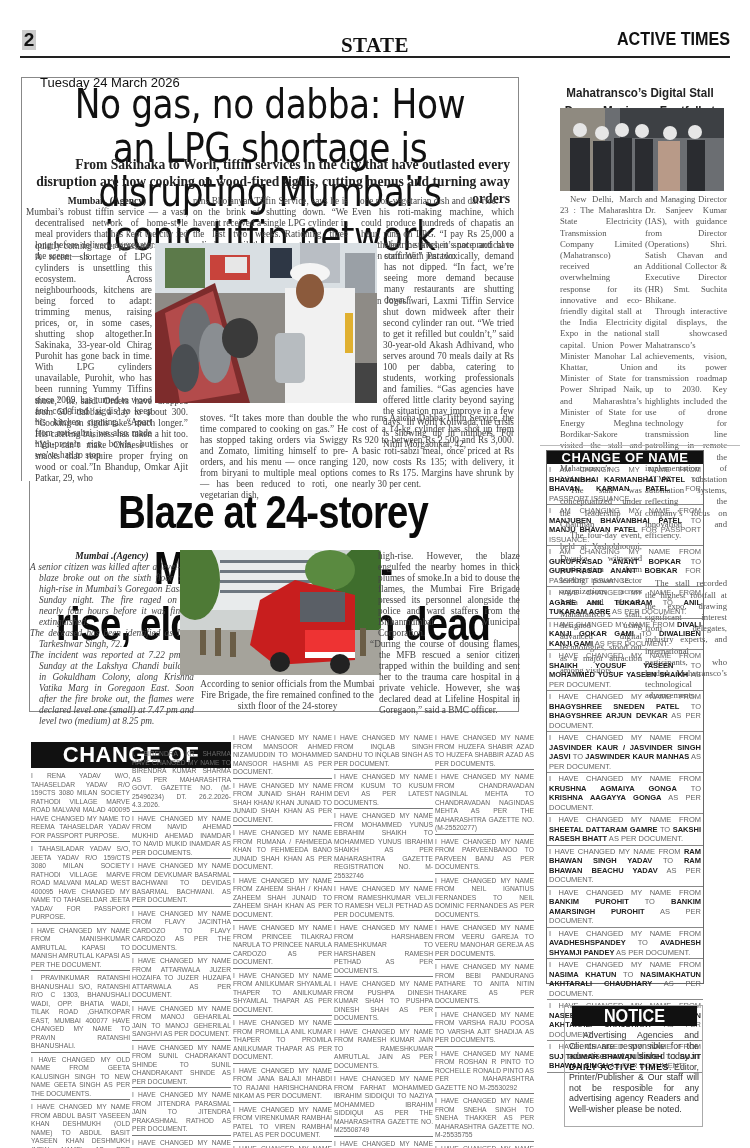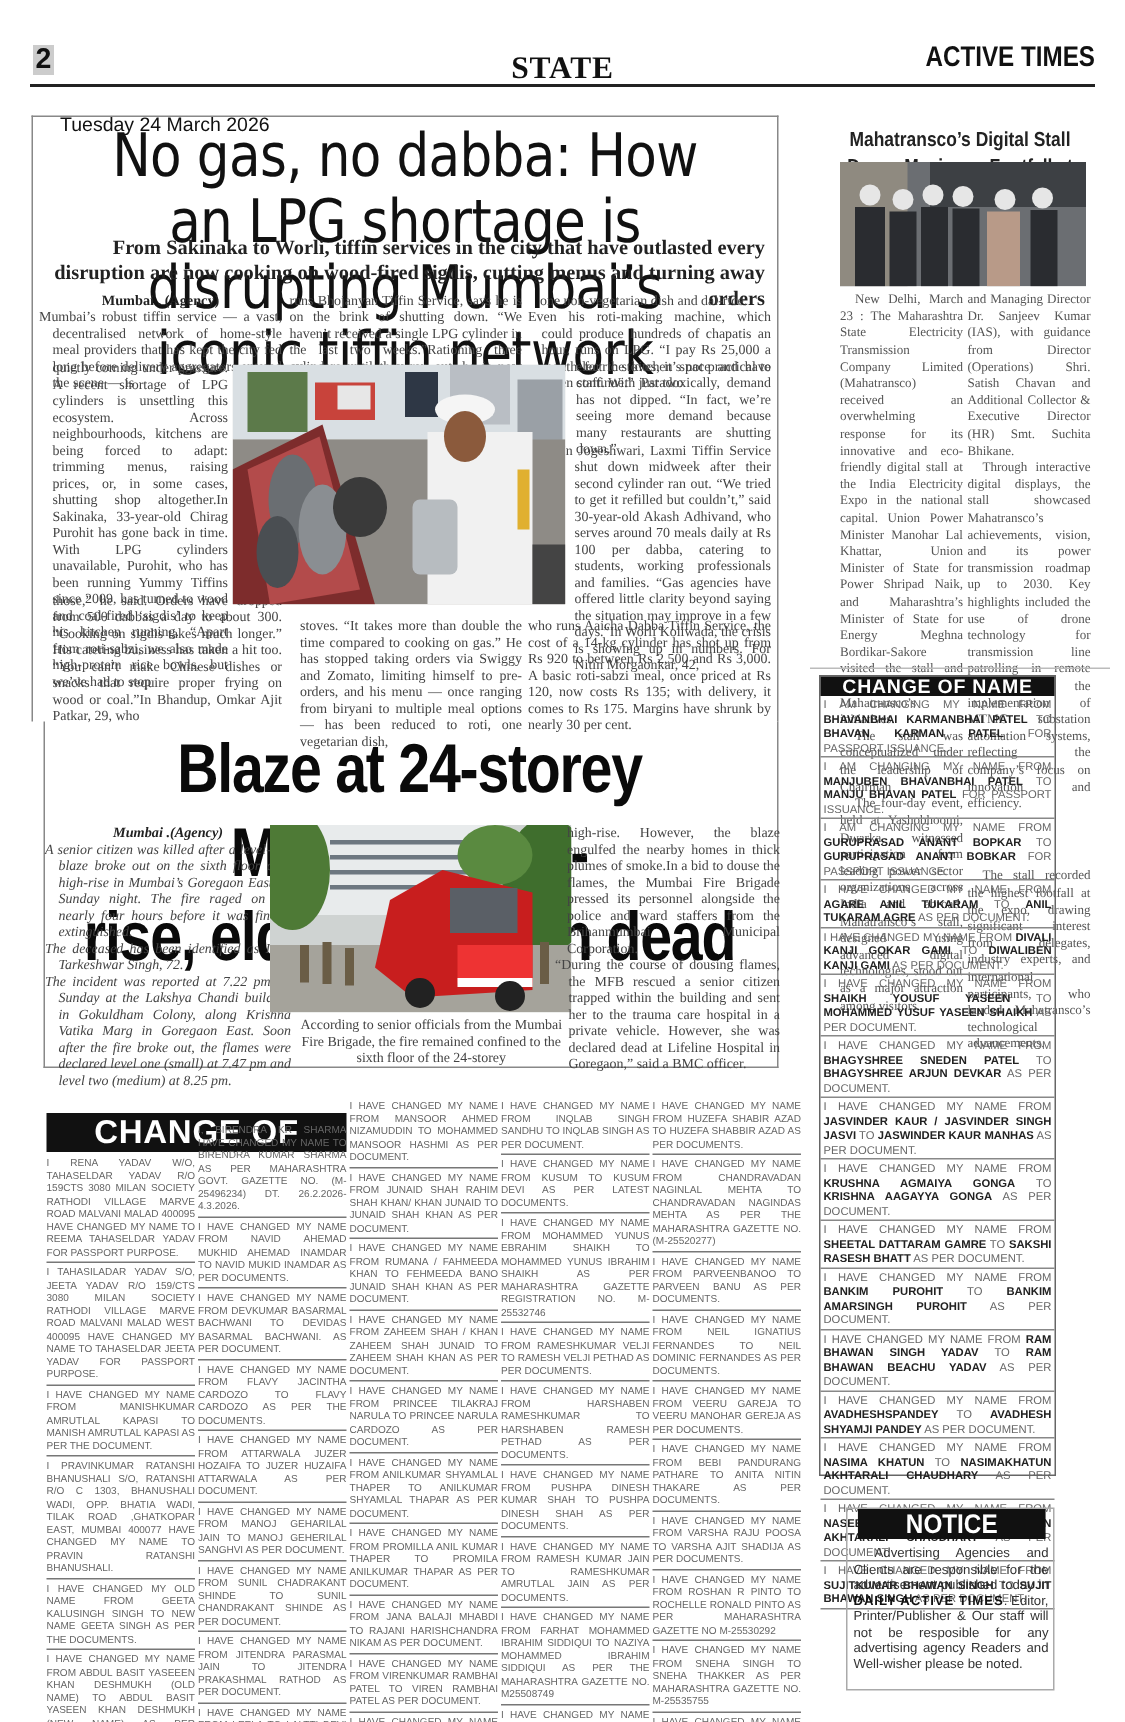--- a/index.html
+++ b/index.html
@@ -210,22 +210,22 @@
       <div class="cn-item"><span>I AM CHANGING MY NAME FROM </span><b>BHAVANBHAI KARMANBHAI PATEL</b><span> TO </span><b>BHAVAN KARMAN PATEL</b><span> FOR PASSPORT ISSUANCE.</span></div>
       <div class="cn-item"><span>I AM CHANGING MY NAME FROM </span><b>MANJUBEN BHAVANBHAI PATEL</b><span> TO </span><b>MANJU BHAVAN PATEL</b><span> FOR PASSPORT ISSUANCE.</span></div>
       <div class="cn-item"><span>I AM CHANGING MY NAME FROM </span><b>GURUPRASAD ANANT BOPKAR</b><span> TO </span><b>GURUPRASAD ANANT BOBKAR</b><span> FOR PASSPORT ISSUANCE.</span></div>
       <div class="cn-item"><span>I HAVE CHANGED MY NAME FROM </span><b>AGARE ANIL TUKARAM</b><span> TO </span><b>ANIL TUKARAM AGRE</b><span> AS PER DOCUMENT.</span></div>
       <div class="cn-item"><span>I HAVE CHANGED MY NAME FROM </span><b>DIVALI KANJI GOKAR GAMI</b><span> TO </span><b>DIWALIBEN KANJI GAMI</b><span> AS PER DOCUMENT.</span></div>
       <div class="cn-item"><span>I HAVE CHANGED MY NAME FROM </span><b>SHAIKH YOUSUF YASEEN</b><span> TO </span><b>MOHAMMED YUSUF YASEEN SHAIKH</b><span> AS PER DOCUMENT.</span></div>
       <div class="cn-item"><span>I HAVE CHANGED MY NAME FROM </span><b>BHAGYSHREE SNEDEN PATEL</b><span> TO </span><b>BHAGYSHREE ARJUN DEVKAR</b><span> AS PER DOCUMENT.</span></div>
       <div class="cn-item"><span>I HAVE CHANGED MY NAME FROM </span><b>JASVINDER KAUR / JASVINDER SINGH JASVI</b><span> TO </span><b>JASWINDER KAUR MANHAS</b><span> AS PER DOCUMENT.</span></div>
       <div class="cn-item"><span>I HAVE CHANGED MY NAME FROM </span><b>KRUSHNA AGMAIYA GONGA</b><span> TO </span><b>KRISHNA AAGAYYA GONGA</b><span> AS PER DOCUMENT.</span></div>
       <div class="cn-item"><span>I HAVE CHANGED MY NAME FROM </span><b>SHEETAL DATTARAM GAMRE</b><span> TO </span><b>SAKSHI RASESH BHATT</b><span> AS PER DOCUMENT.</span></div>
+      <div class="cn-item"><span>I HAVE CHANGED MY NAME FROM </span><b>RAM BHAWAN SINGH YADAV</b><span> TO </span><b>RAM BHAWAN BEACHU YADAV</b><span> AS PER DOCUMENT.</span></div>
       <div class="cn-item"><span>I HAVE CHANGED MY NAME FROM </span><b>BANKIM PUROHIT</b><span> TO </span><b>BANKIM AMARSINGH PUROHIT</b><span> AS PER DOCUMENT.</span></div>
-      <div class="cn-item"><span>I HAVE CHANGED MY NAME FROM </span><b>RAM BHAWAN SINGH YADAV</b><span> TO </span><b>RAM BHAWAN BEACHU YADAV</b><span> AS PER DOCUMENT.</span></div>
       <div class="cn-item"><span>I HAVE CHANGED MY NAME FROM </span><b>AVADHESHSPANDEY</b><span> TO </span><b>AVADHESH SHYAMJI PANDEY</b><span> AS PER DOCUMENT.</span></div>
       <div class="cn-item"><span>I HAVE CHANGED MY NAME FROM </span><b>NASIMA KHATUN</b><span> TO </span><b>NASIMAKHATUN AKHTARALI CHAUDHARY</b><span> AS PER DOCUMENT.</span></div>
       <div class="cn-item"><span>I HAVE CHANGED MY NAME FROM </span><b>NASEEMA</b><span> TO </span><b>NASIMAKHATUN AKHTARALI CHAUDHARY</b><span> AS PER DOCUMENT.</span></div>
       <div class="cn-item"><span>I HAVE CHANGED MY NAME FROM </span><b>SUJITKUMAR BHAWAN SINGH</b><span> TO </span><b>SUJIT BHAWAN SINGH</b><span> AS PER DOCUMENT.</span></div>
     </div>
 </div>
 
 <div class="notice">
   <div class="notice-title">NOTICE</div>
   <div class="notice-body"><span class="indent"></span><span>Advertising Agencies and Clients are responsible for the advertisement published today in </span><b style="color:#111; letter-spacing:0.6px;">DAILY ACTIVE TIMES</b><span>. Editor, Printer/Publisher &amp; Our staff will not be resposible for any advertising agency Readers and Well-wisher please be noted.</span></div>

